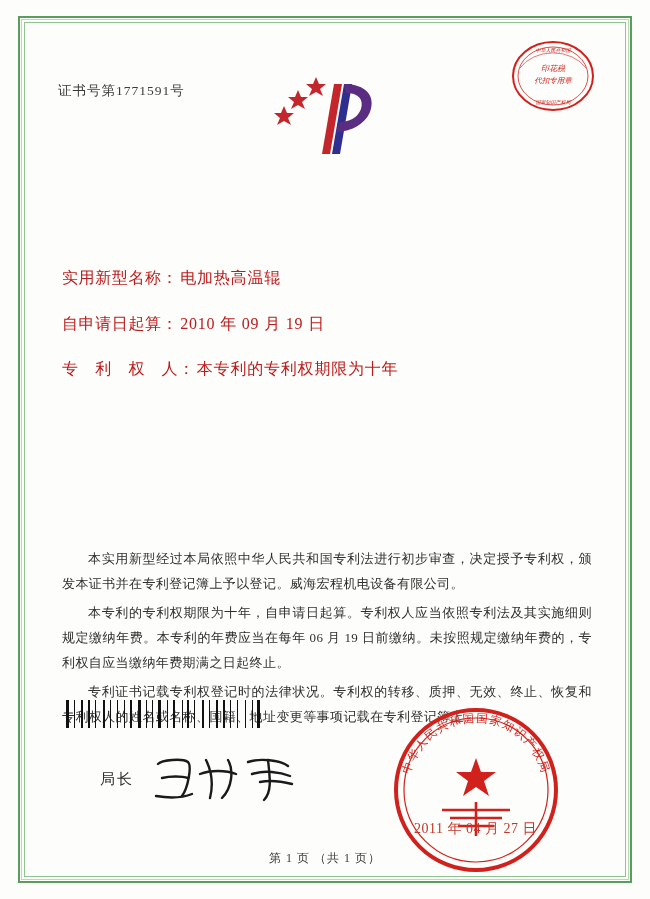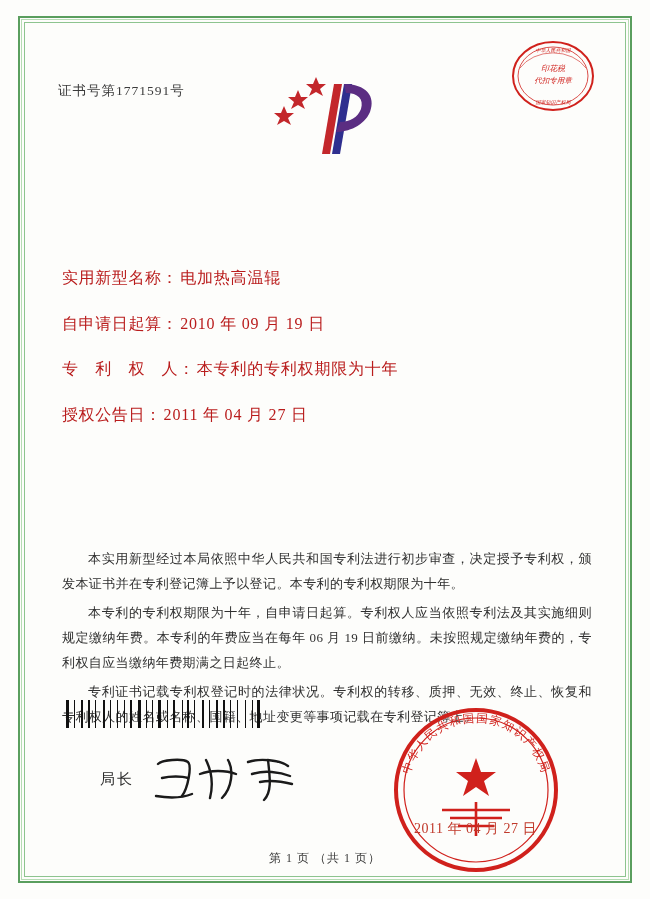--- a/index.html
+++ b/index.html
@@ -232,27 +232,24 @@
   <div class="fields">
     <div class="field-row">
       <span class="field-label">实用新型名称：</span><span class="field-value">电加热高温辊</span>
     </div>
     <div class="field-row">
       <span class="field-label">自申请日起算：</span><span class="field-value">2010 年 09 月 19 日</span>
     </div>
     <div class="field-row">
       <span class="field-label">专　利　权　人：</span><span class="field-value">本专利的专利权期限为十年</span>
     </div>
-    <div class="field-row">
-      <span class="field-label">授权公告日：</span><span class="field-value">2011 年 04 月 27 日</span>
-    </div>
   </div>
 
   <div class="body-text">
-    <p>本实用新型经过本局依照中华人民共和国专利法进行初步审查，决定授予专利权，颁发本证书并在专利登记簿上予以登记。本专利的专利权期限为十年。</p>
+    <p>本实用新型经过本局依照中华人民共和国专利法进行初步审查，决定授予专利权，颁发本证书并在专利登记簿上予以登记。威海宏程机电设备有限公司。</p>
     <p>本专利的专利权期限为十年，自申请日起算。专利权人应当依照专利法及其实施细则规定缴纳年费。本专利的年费应当在每年 06 月 19 日前缴纳。未按照规定缴纳年费的，专利权自应当缴纳年费期满之日起终止。</p>
     <p>专利证书记载专利权登记时的法律状况。专利权的转移、质押、无效、终止、恢复和专利权人的姓名或名称、国籍、地址变更等事项记载在专利登记簿上。</p>
   </div>
 
   <div class="barcode" id="barcode">
       <i style="width: 3px; margin-right: 2px;"></i>
       <i style="width: 1px; margin-right: 2px; background: transparent;"></i>
       <i style="width: 1px; margin-right: 2px;"></i>
       <i style="width: 2px; margin-right: 2px; background: transparent;"></i>
       <i style="width: 3px; margin-right: 2px;"></i>

